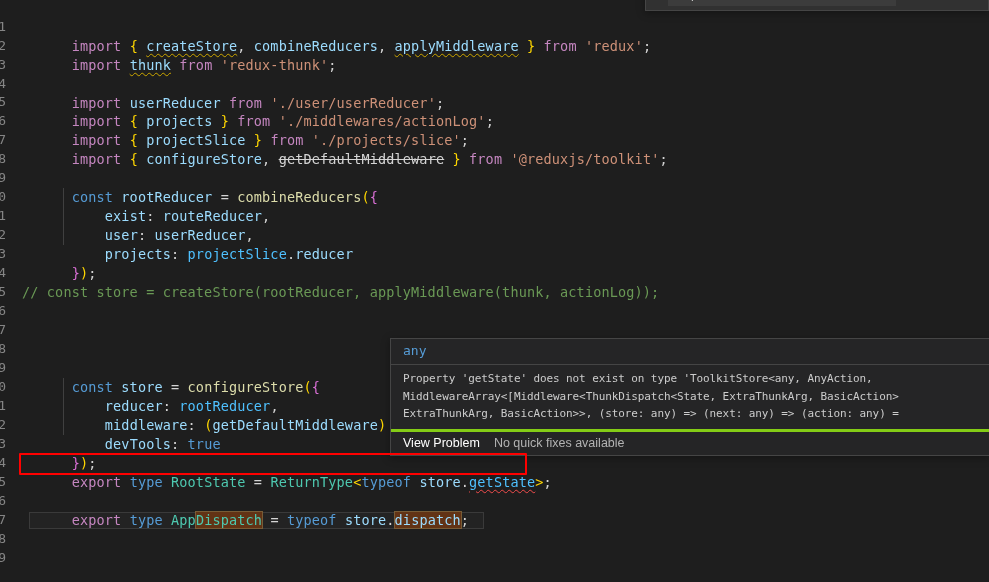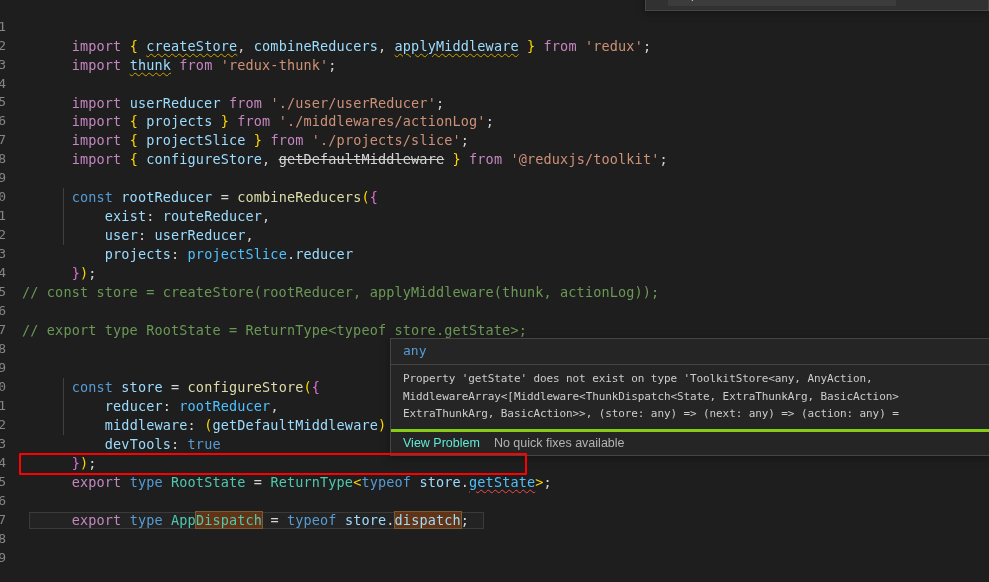--- a/index.html
+++ b/index.html
@@ -159,21 +159,21 @@
   }
   #hover-actions {
     display: flex;
     align-items: center;
     gap: 14px;
     padding: 4px 12px 5px 12px;
     font-family: "Liberation Sans", sans-serif;
     font-size: 12.5px;
   }
   #hover-actions .link {
-    color: #5eead4;
+    color: #ffffff;
     cursor: pointer;
   }
   #hover-actions .muted {
     color: #b3b3b3;
   }
 
   
   #find-widget {
     position: absolute;
     left: 645px; top: -22px;
@@ -339,21 +339,20 @@
     <div class="line" style="top:226px">
       <span class="punc">    </span><span class="prop">projects</span><span class="punc">: </span><span class="func">projectSlice</span><span class="punc">.</span><span class="ident">reducer</span>
     </div>
 
     <div class="line" style="top:245px">
       <span class="brace2">}</span><span class="brace">)</span><span class="punc">;</span>
     </div>
 
     <div class="line cmt" style="top:283px">// const store = createStore(rootReducer, applyMiddleware(thunk, actionLog));</div>
 
-    <div class="line cmt" style="top:321px">// export type RootState = ReturnType&lt;typeof store.getState&gt;;</div>
 
     <div class="line" style="top:359px">
       <span class="kw2">const</span><span class="punc"> </span><span class="ident">store</span><span class="punc"> = </span><span class="fn">configureStore</span><span class="brace">(</span><span class="brace2">{</span>
     </div>
 
     <div class="line" style="top:378px">
       <span class="punc">    </span><span class="prop">reducer</span><span class="punc">: </span><span class="func">rootReducer</span><span class="punc">,</span>
     </div>
 
     <div class="line" style="top:397px">

